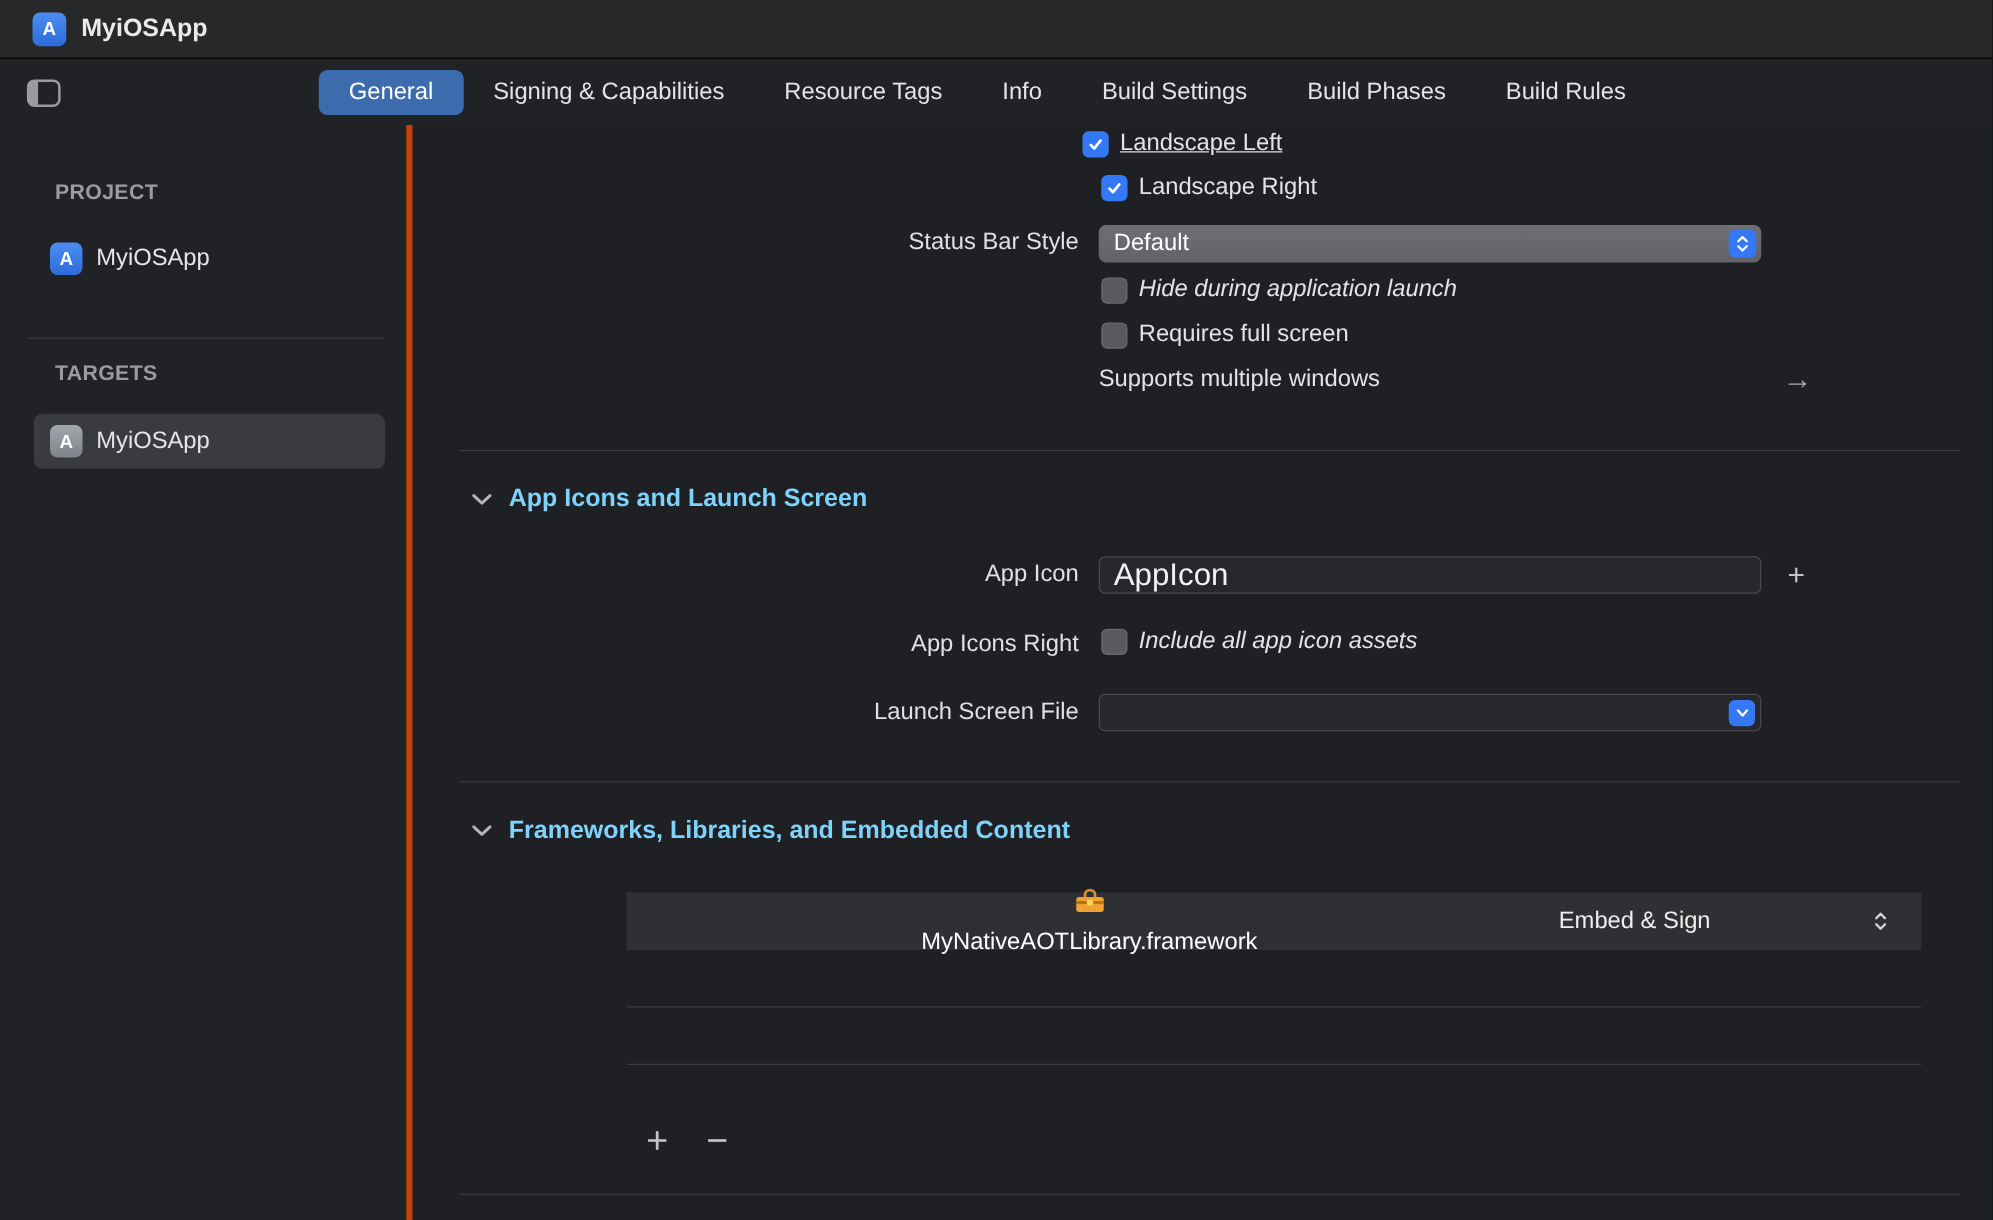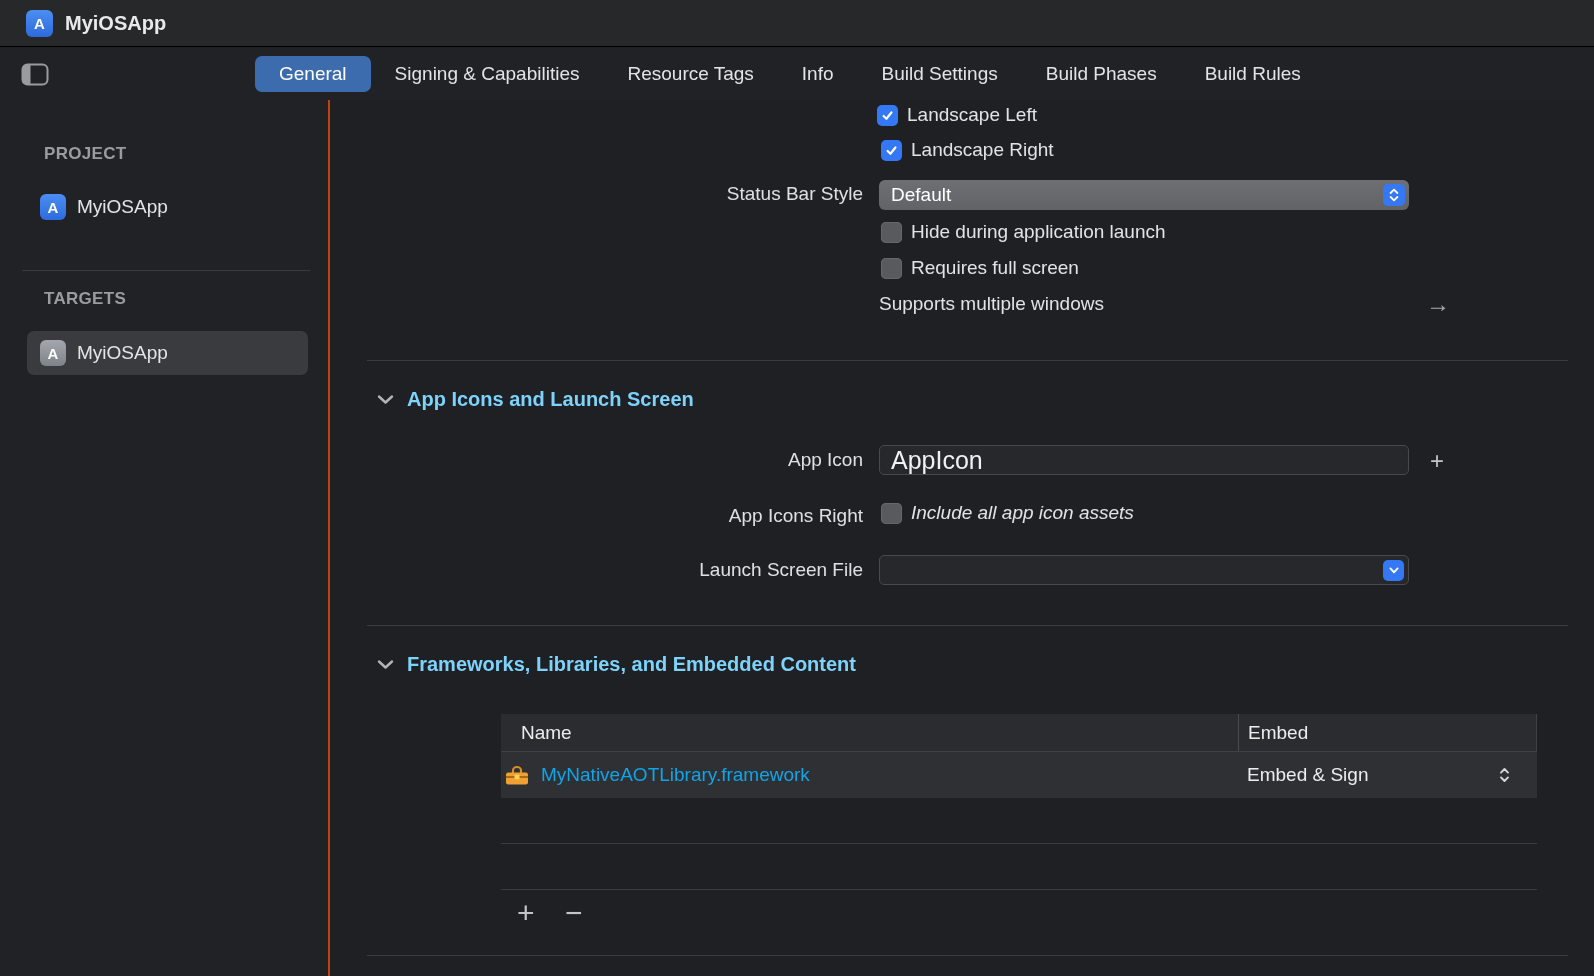--- a/index.html
+++ b/index.html
@@ -38,21 +38,21 @@
   .tabs { position: absolute; left: 255px; top: 0; height: 52px; display: flex; align-items: center; }
   .tab {
     padding: 7px 24px; margin: 0 0; border-radius: 7px;
     color: #e3e4e6; font-size: 19px; white-space: nowrap; cursor: default;
   }
   .tab.active { background: #3d6cae; color: #ffffff; }
 
   
   .sidebar {
     position: absolute; left: 0; top: 100px; width: 330px; bottom: 0;
-    background: #212226; border-right: 2px solid #c2410c;
+    background: #212226; border-right: 5px solid #c2410c;
   }
   .sb-header {
     position: absolute; left: 44px; font-size: 17px; font-weight: 700;
     color: #9b9ca1; letter-spacing: 0.3px;
   }
   .sb-item {
     position: absolute; left: 27px; width: 281px; height: 44px;
     display: flex; align-items: center; padding-left: 13px; border-radius: 7px;
     color: #e4e5e7; font-size: 19px;
   }
@@ -111,21 +111,21 @@
   .fw-header {
     height: 38px; background: #2b2c30; display: flex; align-items: center;
     border-bottom: 1px solid #404145; border-right: 1px solid #404145;
   }
   .fw-col-name { width: 737px; padding-left: 20px; font-size: 19px; color: #eceded; }
   .fw-col-embed {
     flex: 1; padding-left: 9px; font-size: 19px; color: #eceded;
     border-left: 1px solid #4a4b4f; height: 100%; display: flex; align-items: center;
   }
   .fw-row { height: 46px; background: #2f3034; display: flex; align-items: center; }
-  .fw-cell-name { width: 737px; padding-left: 4px; display: flex; align-items: center; gap: 12px; font-size: 19px; color: #0ea5e9; }
+  .fw-cell-name { width: 737px; padding-left: 4px; display: flex; align-items: center; gap: 12px; font-size: 19px; color: #ffffff; flex-direction: column; }
   .fw-cell-embed { flex: 1; padding-left: 9px; display: flex; align-items: center; font-size: 19px; color: #eceded; }
   .fw-cell-embed .stepper-gray { margin-left: auto; margin-right: 26px; display: inline-flex; }
   .fw-empty { height: 46px; border-bottom: 1px solid #3a3b3f; }
 
   .arrow-btn { position: absolute; color: #a9aaae; font-size: 24px; background: none; border: none; cursor: pointer; }
 </style>
 </head>
 <body>
 
 <div class="window">
@@ -162,21 +162,21 @@
     <div class="sb-divider" style="top:170px"></div>
     <div class="sb-header" style="top:189px">TARGETS</div>
     <div class="sb-item selected" style="top:231px">
       <span class="appicon gray">A</span>
       <span>MyiOSApp</span>
     </div>
   </div>
 
   <div class="content">
 
-    <div class="cbrow" style="left:546px; top:4px;">
+    <div class="cbrow" style="left:535px; top:4px;text-decoration:underline;">
       <span class="checkbox checked">
         <svg width="13" height="13" viewBox="0 0 12 12">
             <path d="M2.4 6.4 L5 9 L9.6 3.2" stroke="#fff" stroke-width="2" fill="none" stroke-linecap="round" stroke-linejoin="round"></path>
           </svg>
       </span>
       <span class="cblabel">Landscape Left</span>
     </div>
     <div class="cbrow" style="left:550px; top:39px;">
       <span class="checkbox checked">
         <svg width="13" height="13" viewBox="0 0 12 12">
@@ -190,21 +190,21 @@
     <div class="popup" style="top:80px">
       <span class="popup-value">Default</span>
       <span class="stepper">
         <svg width="12" height="16" viewBox="0 0 12 16">
             <path d="M2.6 6 L6 2.6 L9.4 6" stroke="#fff" stroke-width="1.8" fill="none" stroke-linecap="round" stroke-linejoin="round"></path>
             <path d="M2.6 10 L6 13.4 L9.4 10" stroke="#fff" stroke-width="1.8" fill="none" stroke-linecap="round" stroke-linejoin="round"></path>
           </svg>
       </span>
     </div>
 
-    <div class="cbrow" style="left:550px; top:121px;">
+    <div class="cbrow" style="left:550px; top:121px;font-style:italic;">
       <span class="checkbox unchecked"></span>
       <span class="cblabel">Hide during application launch</span>
     </div>
     <div class="cbrow" style="left:550px; top:157px;">
       <span class="checkbox unchecked"></span>
       <span class="cblabel">Requires full screen</span>
     </div>
 
     <div class="abs" style="left:548px; top:193px; font-size:19px; color:#e2e3e5;">Supports multiple windows</div>
     <button class="arrow-btn" style="left:1095px; top:190px;">→</button>
@@ -247,24 +247,20 @@
     <div class="section-header" style="left:46px; top:549px;">
       <span class="chev">
         <svg width="17" height="11" viewBox="0 0 17 11">
             <path d="M2 2.5 L8.5 8.5 L15 2.5" stroke="#b3b4b8" stroke-width="2.4" fill="none" stroke-linecap="round" stroke-linejoin="round"></path>
           </svg>
       </span>
       <span class="section-title">Frameworks, Libraries, and Embedded Content</span>
     </div>
 
     <div class="fw-table">
-      <div class="fw-header">
-        <div class="fw-col-name">Name</div>
-        <div class="fw-col-embed">Embed</div>
-      </div>
       <div class="fw-row">
         <div class="fw-cell-name">
           <span style="display:inline-flex;">
             <svg width="24" height="21" viewBox="0 0 24 21">
               <path d="M8 8 V5.5 a4 3.5 0 0 1 8 0 V8" fill="none" stroke="#d98f26" stroke-width="2.2"></path>
               <rect x="1" y="7.5" width="22" height="12" rx="2.2" fill="#efa233"></rect>
               <rect x="1" y="11" width="22" height="2" fill="#a96b12"></rect>
               <rect x="9.5" y="9.8" width="5" height="4.4" rx="1" fill="#ffd357"></rect>
             </svg>
           </span>

